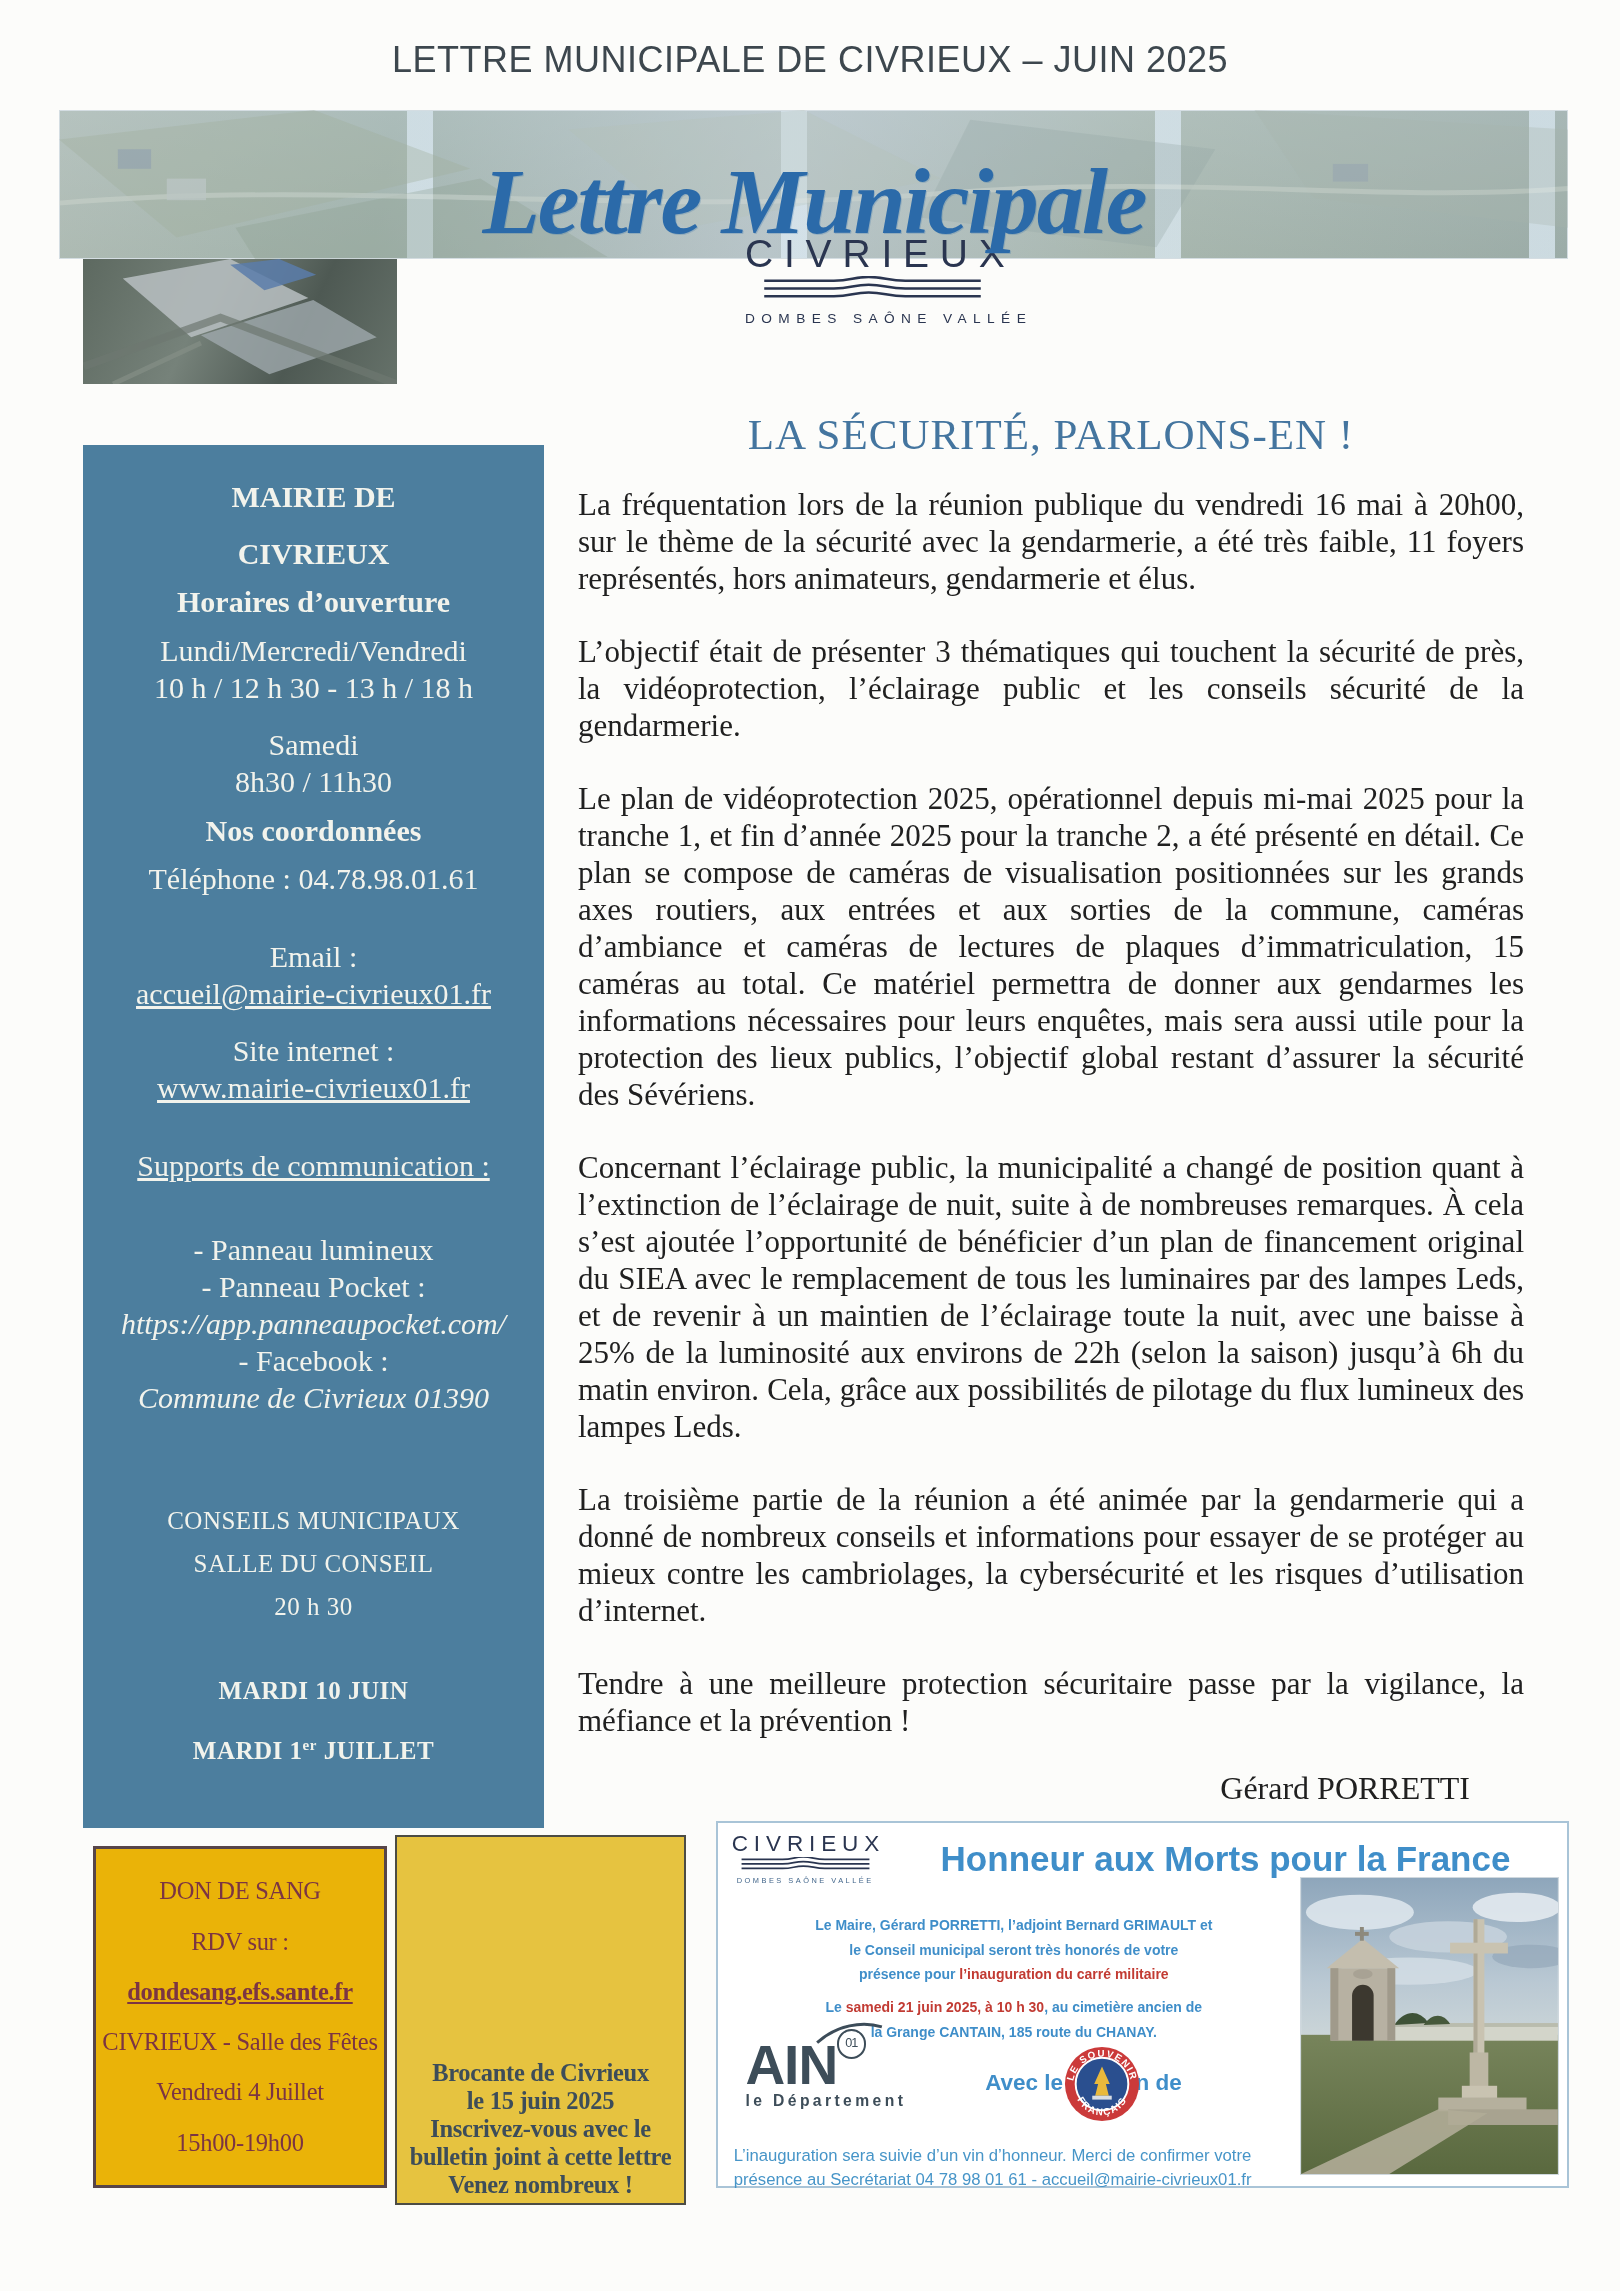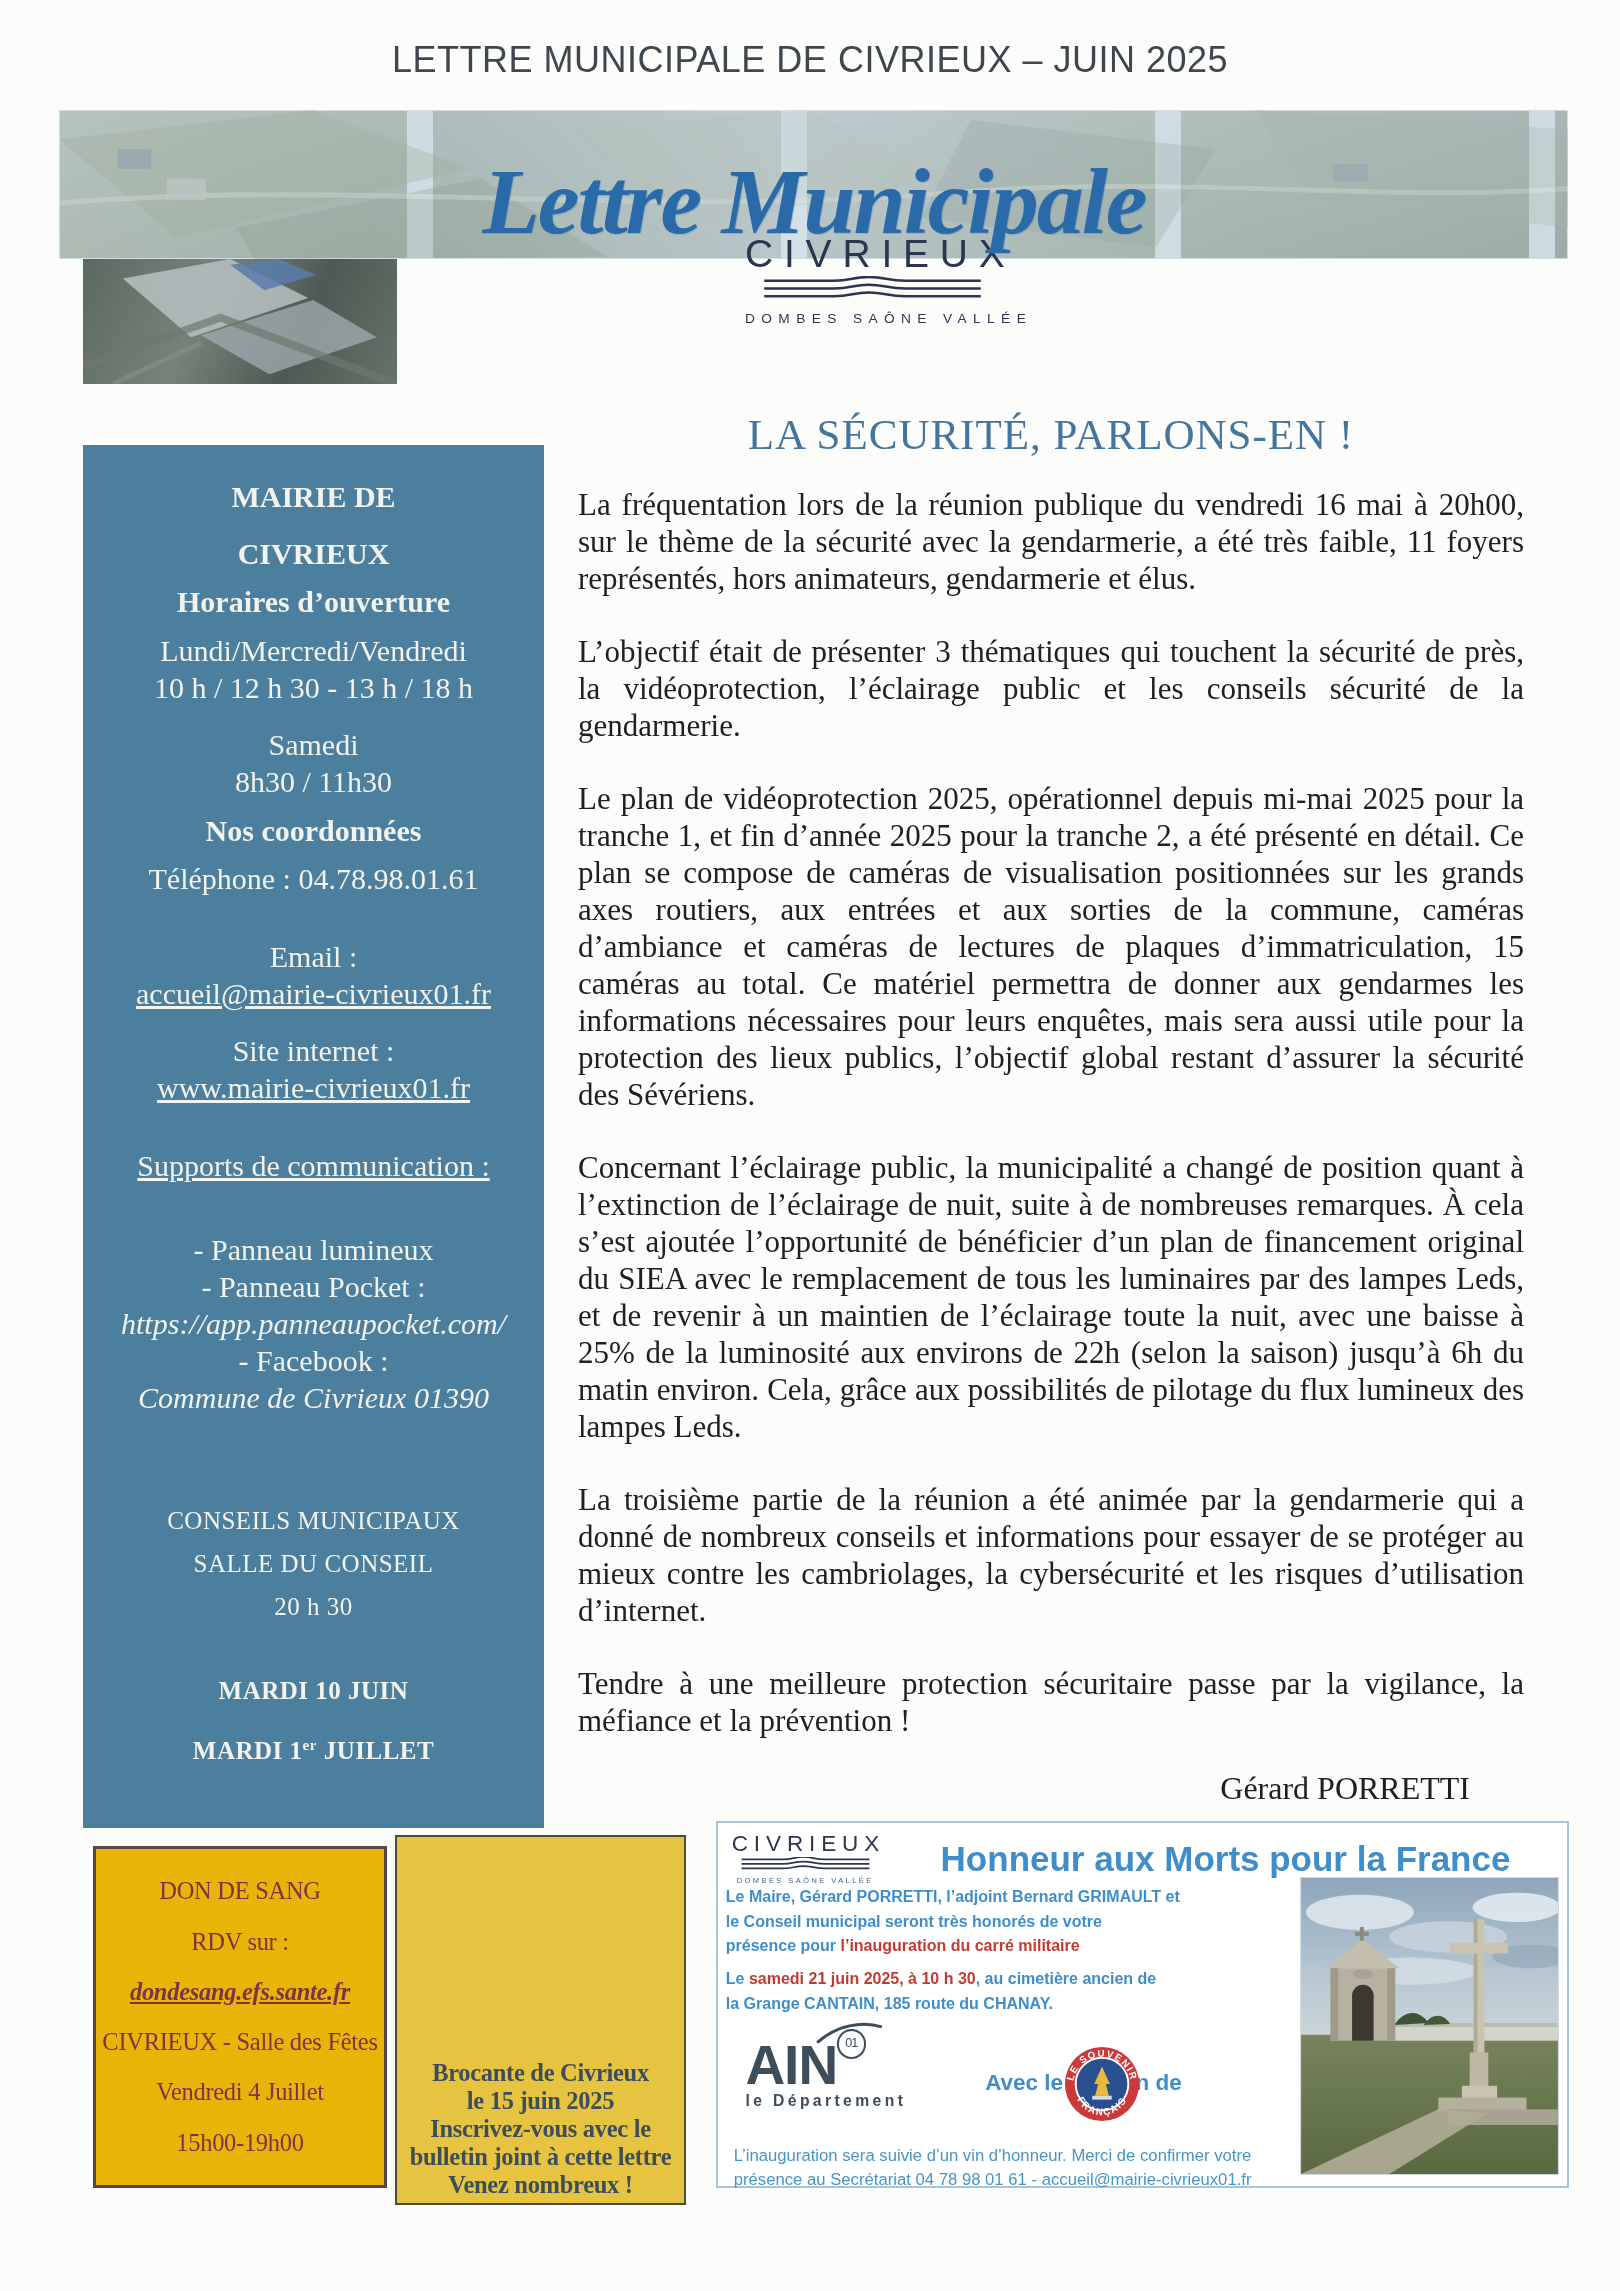--- a/index.html
+++ b/index.html
@@ -74,21 +74,21 @@
     text-align:right;padding-right:54px;font-size:32px;color:#202020;margin-top:-5.9px;
   }
   
   .don{
     position:absolute;left:93px;top:1846px;width:294px;height:342px;box-sizing:border-box;
     border:3.9px solid var(--don_border,#574549);background:#eab308;
     color:var(--don_red,#7b3543);font-size:24.5px;letter-spacing:-0.3px;
     display:flex;flex-direction:column;justify-content:space-evenly;
     text-align:center;padding:5.9px 2.9px;
   }
-  .don .line.bu span{font-weight:bold;text-decoration:underline;font-style:italic;}
+  .don .line.bu span{font-weight:bold;text-decoration:underline;}
   
   .brocante{
     position:absolute;left:395px;top:1835px;width:291px;height:370px;box-sizing:border-box;
     background:var(--yellow,#e6c340);border:2.9px solid #4c4c44;
     color:var(--slate,#3d4d59);font-weight:bold;font-size:24.5px;letter-spacing:-0.3px;
     display:flex;flex-direction:column;justify-content:flex-end;
     text-align:center;padding:3.9px 2px;
   }
   
   .honneur{
@@ -97,22 +97,22 @@
     font-family:"Liberation Sans", sans-serif;
   }
   .hn-logo{position:absolute;left:13.7px;top:7.8px;width:147px;text-align:center;}
   .hn-logo .nm{font-size:22.5px;letter-spacing:5.9px;color:var(--navy,#2a3550);white-space:nowrap;}
   .hn-logo .sub{font-size:7.4px;letter-spacing:2.5px;color:#41658a;white-space:nowrap;margin-top:1px;}
   .hn-title{
     position:absolute;left:172px;top:15.7px;width:671px;text-align:center;
     font-size:35px;font-weight:bold;color:var(--hblue,#3f8ec9);white-space:nowrap;
   }
   .hn-body{
-    position:absolute;left:7.8px;top:62px;width:576px;
-    font-size:16px;font-weight:bold;color:var(--hblue,#3f8ec9);
+    position:absolute;left:7.8px;top:90px;width:576px;text-align:center;
+    font-size:14px;font-weight:bold;color:var(--hblue,#3f8ec9);
   }
   .hn-body .line{line-height:24.5px;}
   .hn-body .line.m1{margin-top:8.8px;}
   .hn-body .red, .red{color:var(--hred,#c23b33);}
   .ain{position:absolute;left:27.4px;top:218px;width:211px;}
   .ain .nm{
     font-size:55px;font-weight:bold;color:var(--slate,#3c4c59);
     letter-spacing:-1px;line-height:49px;position:relative;display:inline-block;
   }
   .ain .dep01{

